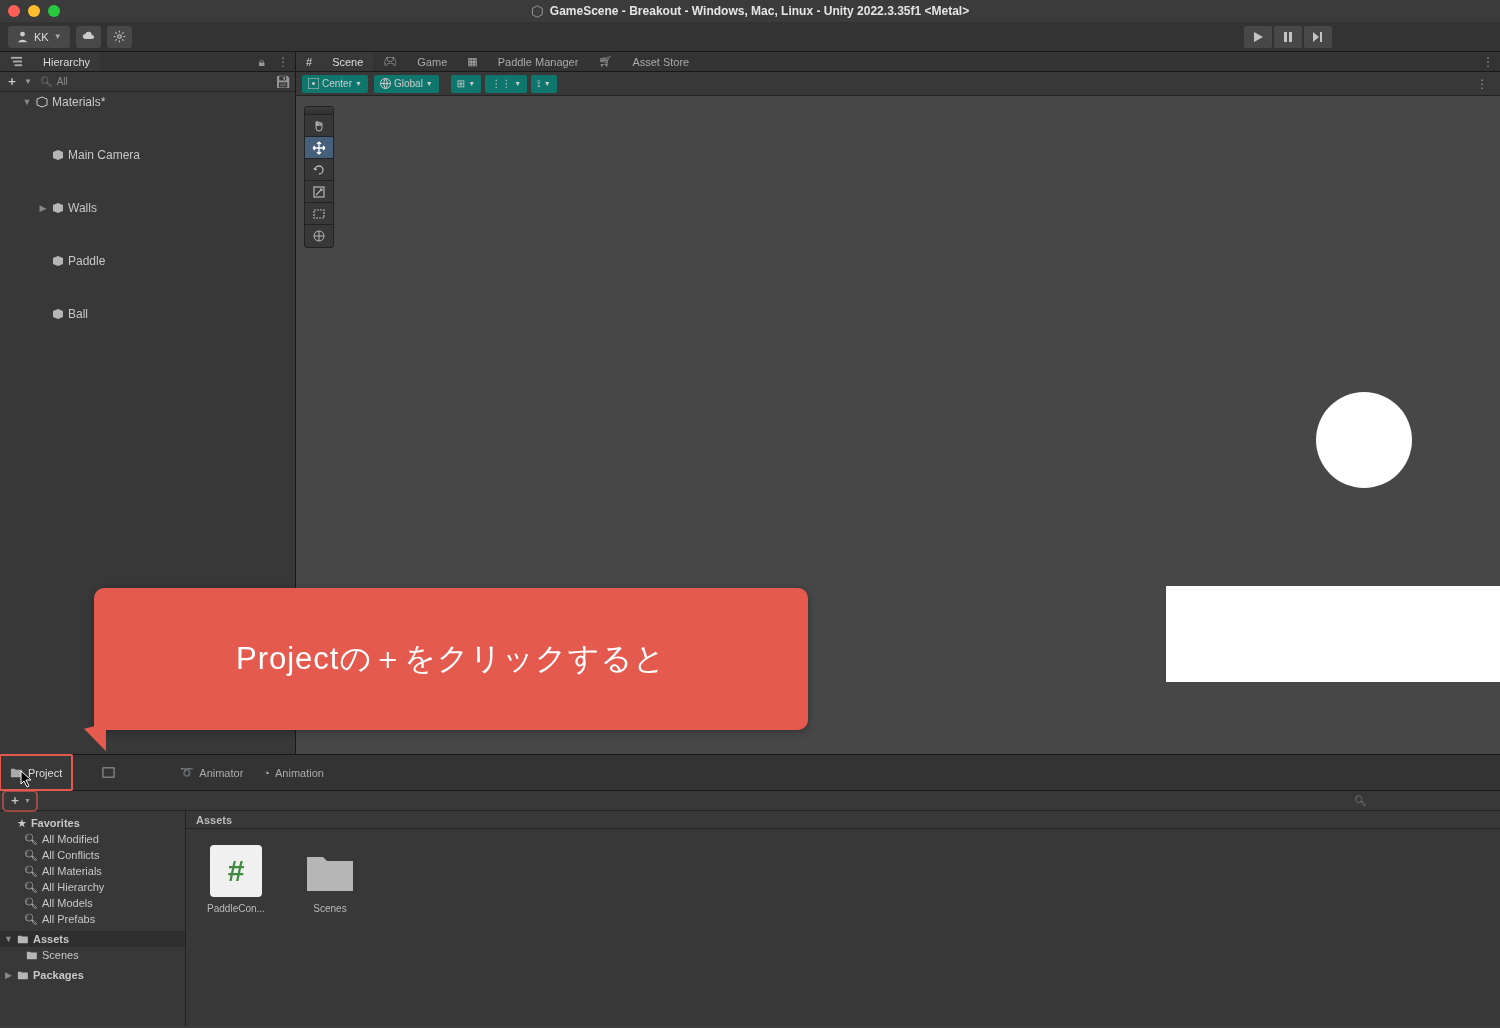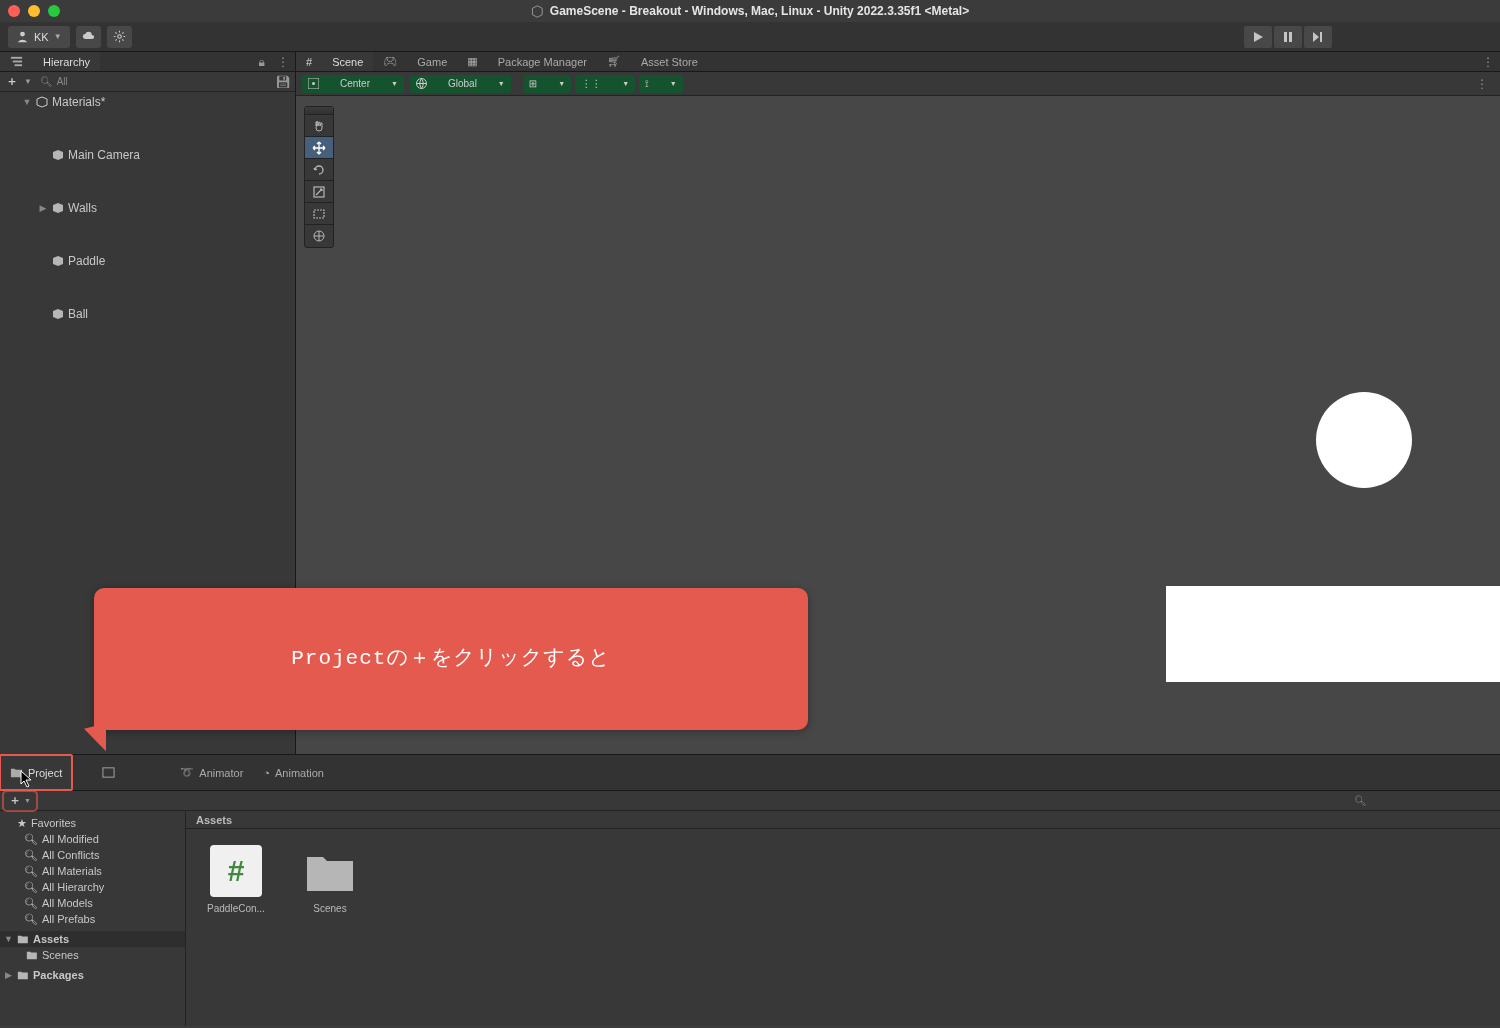--- a/index.html
+++ b/index.html
@@ -45,39 +45,39 @@
   .tree { padding: 2px 0; font-size: 12px; }
   .tree-item { height: 16px; display: flex; align-items: center; gap: 4px; padding-left: 6px; cursor: pointer; }
   .tree-item .ar { width: 10px; text-align: center; color: #888; font-size: 9px;}
   .tree-item .cube { width: 12px; height: 12px; display: flex; align-items: center; justify-content: center; }
   .tree-item .cube svg { fill: #b6b6b6; }
   .tree-item.ind1 { padding-left: 22px; }
   .tree-item.ind2 { padding-left: 38px; margin-top: 37px; }
 
   
   .scene-tb { height: 24px; background: #383838; border-bottom: 1px solid #232323; display: flex; align-items: center; padding: 0 6px; gap: 6px; }
-  .mini-pill { background: #14532d; border-radius: 2px; height: 18px; display: flex; align-items: center; padding: 0 6px; gap: 21px; font-size: 10px; color: #ccc; cursor: pointer;}
+  .mini-pill { background: #0f766e; border-radius: 2px; height: 18px; display: flex; align-items: center; padding: 0 6px; gap: 3px; font-size: 10px; color: #ccc; cursor: pointer;}
   .scene-tb .sb-rest { margin-left: 6px; display: flex; gap: 4px;}
   .scene-tb .dots { margin-left: auto; }
 
   
   .sceneview { flex: 1; background: #474747; position: relative; }
   .toolbox { position: absolute; top: 10px; left: 8px; width: 30px; background: #383838; border: 1px solid #222; border-radius: 3px; }
   .toolbox .grip { height: 8px; border-bottom: 1px solid #222; background: linear-gradient(#3c3c3c,#313131); cursor: grab; }
   .toolbox .tb { height: 22px; display: flex; align-items: center; justify-content: center; border-bottom: 1px solid #222; cursor: pointer; }
   .toolbox .tb:last-child { border-bottom: none; }
   .toolbox .tb svg { stroke: #b6b6b6; fill: #b6b6b6; }
   .toolbox .tb.active { background: #46607c; }
   .toolbox .tb.active svg { stroke: #fff; fill: #fff; }
 
   .ball { position: absolute; width: 96px; height: 96px; background: #fff; border-radius: 50%; left: 1020px; top: 296px; }
   .paddle { position: absolute; width: 384px; height: 96px; background: #fff; left: 870px; top: 490px; }
 
   
-  .callout { position: absolute; left: 94px; top: 588px; width: 714px; height: 142px; background: #e55a4f; border-radius: 10px 10px 10px 0; display: flex; flex-direction: column; align-items: center; justify-content: center; color: #fff; font-size: 21px; line-height: 1.9; z-index: 50; box-shadow: 0 2px 8px rgba(0,0,0,.3); letter-spacing: 1px; font-family: Liberation Mono, monospace;}
+  .callout { position: absolute; left: 94px; top: 588px; width: 714px; height: 142px; background: #e55a4f; border-radius: 10px 10px 10px 0; display: flex; flex-direction: column; align-items: center; justify-content: center; color: #fff; font-size: 31px; line-height: 1.9; z-index: 50; box-shadow: 0 2px 8px rgba(0,0,0,.3); letter-spacing: 1px;}
   .callout:after { content: ""; position: absolute; left: -10px; bottom: -24px; width: 0; height: 0; border-width: 0 22px 28px 0; border-style: solid; border-color: transparent #e55a4f transparent transparent; transform: skewY(-14deg);}
 
   
   .bottom { height: 272px; border-top: 1px solid #191919; display: flex; flex-direction: column; background: #383838;}
   .bottom .btabbar { height: 36px; background: #333333; border-bottom: 1px solid #191919; display: flex; align-items: center;}
   .btab { height: 100%; padding: 0 10px; display: flex; align-items: center; gap: 5px; font-size: 11px; color: #aaa; cursor: pointer;}
   .btab.active-red { background: #383838; color: #ddd; outline: 2px solid #e55a4f; outline-offset: -1px; border-radius: 1px;}
   .bottom .b-toolbar { height: 20px; display: flex; align-items: center; padding: 0 6px; border-bottom: 1px solid #232323;}
   .bottom .b-toolbar .plusdd { display: flex; align-items: center; gap: 3px; cursor: pointer; outline: 2px solid rgba(229,90,79,.6); outline-offset: 2px; border-radius: 1px; padding: 1px 3px; height: 14px;}
   .bottom .b-toolbar .sp { flex: 1; }
@@ -247,21 +247,21 @@
       <div class="tab active">
         <span>#</span>
         <span>Scene</span>
       </div>
       <div class="tab">
         <span>🎮︎</span>
         <span>Game</span>
       </div>
       <div class="tab">
         <span>▦</span>
-        <span>Package Manager</span>
+        <span>Paddle Manager</span>
       </div>
       <div class="tab">
         <span>🛒︎</span>
         <span>Asset Store</span>
       </div>
       <div class="tabfill"></div>
       <div class="tabicon-right">⋮</div>
     </div>
     <div class="scene-tb">
       <div class="mini-pill">
@@ -375,21 +375,21 @@
     <div class="sp"></div>
     <div class="srch">
       <span>🔍︎</span>
     </div>
   </div>
   <div class="b-body">
     <div class="b-left">
       <div class="fold">
         <span class="ar"></span>
         <span>★</span>
-        <span style="font-weight:400">Favorites</span>
+        <span style="font-weight:700">Favorites</span>
       </div>
       <div class="fav-item">
           <span>🔍︎</span>
           <span>All Modified</span>
         </div>
       <div class="fav-item">
           <span>🔍︎</span>
           <span>All Conflicts</span>
         </div>
       <div class="fav-item">

